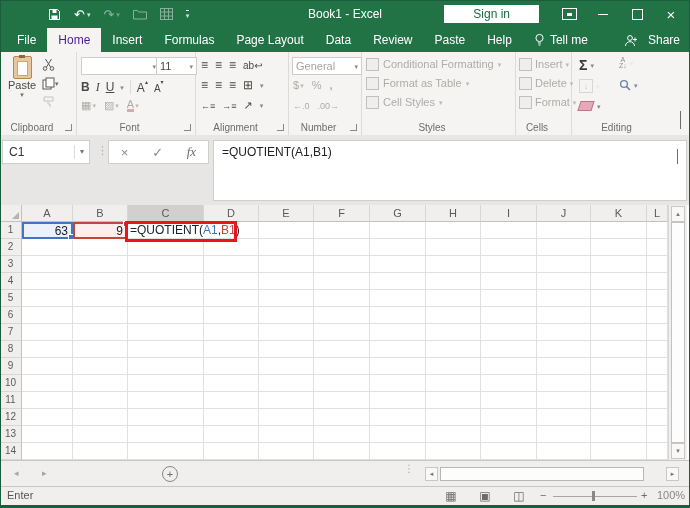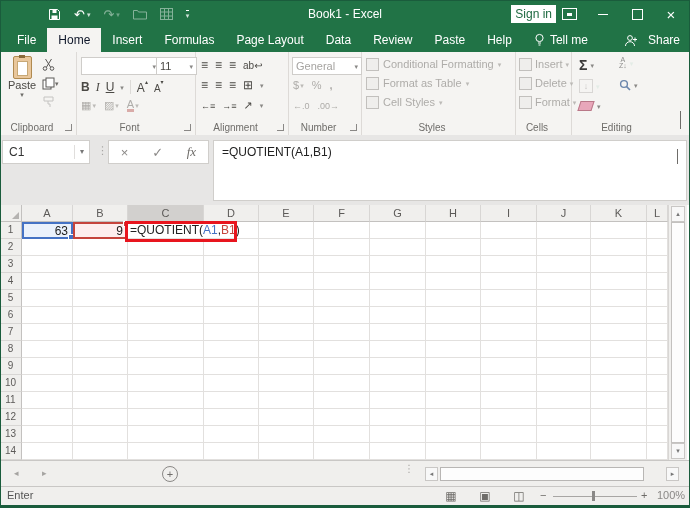--- a/index.html
+++ b/index.html
@@ -9,32 +9,32 @@
 
   
   .titlebar{position:absolute;left:0;top:0;right:0;height:28px;background:#217346;color:#fff;}
   .qat{position:absolute;left:48px;top:0;height:28px;display:flex;align-items:center;gap:13px;}
   .qat .qbtn{display:flex;align-items:center;gap:2px;font-size:12px;line-height:1;}
   .dim{opacity:.45;}
   .caret{font-size:7px;color:#cfe3d8;line-height:1;}
   .ttl{position:absolute;left:0;right:0;top:0;height:28px;display:flex;align-items:center;justify-content:center;
        font-size:12px;color:#fff;pointer-events:none;}
   .tb-right{position:absolute;right:6px;top:0;height:28px;display:flex;align-items:center;}
-  .signin{background:#fff;color:#1e6a41;font-size:12px;padding:2px 4px;cursor:default;}
+  .signin{background:#fff;color:#1e6a41;font-size:12px;padding:2px 29px;margin-right:17px;cursor:default;}
   .tbbtn{width:26px;height:28px;display:flex;align-items:center;justify-content:center;color:#fff;margin-left:8px;}
   .maxbox{width:9px;height:9px;border:1px solid #fff;}
   .minbar{width:10px;height:1px;background:#fff;}
   .ropt{width:13px;height:10px;border:1px solid #fff;display:flex;align-items:center;justify-content:center;}
   .ropt i{display:block;width:5px;height:3px;background:#fff;}
 
   
   .tabbar{position:absolute;left:0;top:28px;right:0;height:24px;background:#217346;display:flex;align-items:stretch;
           color:#fff;font-size:12px;padding-left:6px;}
   .tab{display:flex;align-items:center;padding:0 11px;white-space:nowrap;}
-  .tab.active{background:#f5f4f2;color:#0f172a;}
+  .tab.active{background:#f5f4f2;color:#4c1d95;}
   .tellme{display:flex;align-items:center;gap:5px;padding:0 11px;}
   .share{position:absolute;right:10px;top:28px;height:24px;display:flex;align-items:center;gap:10px;color:#fff;font-size:12px;}
 
   
   .ribbon{position:absolute;left:0;top:52px;right:0;height:83px;background:#f5f4f2;border-bottom:1px solid #d8d5d2;}
   .rgroup{position:absolute;top:0;bottom:0;border-right:1px solid #ddDAD7;}
   .glabel{position:absolute;bottom:2px;left:0;right:12px;text-align:center;font-size:10px;color:#6e6c69;}
   .dlg{position:absolute;bottom:4px;right:4px;width:6px;height:6px;border-right:1px solid #8a8886;border-bottom:1px solid #8a8886;}
   .dis{color:#aeaca9;}
   .en{color:#4b4945;}

